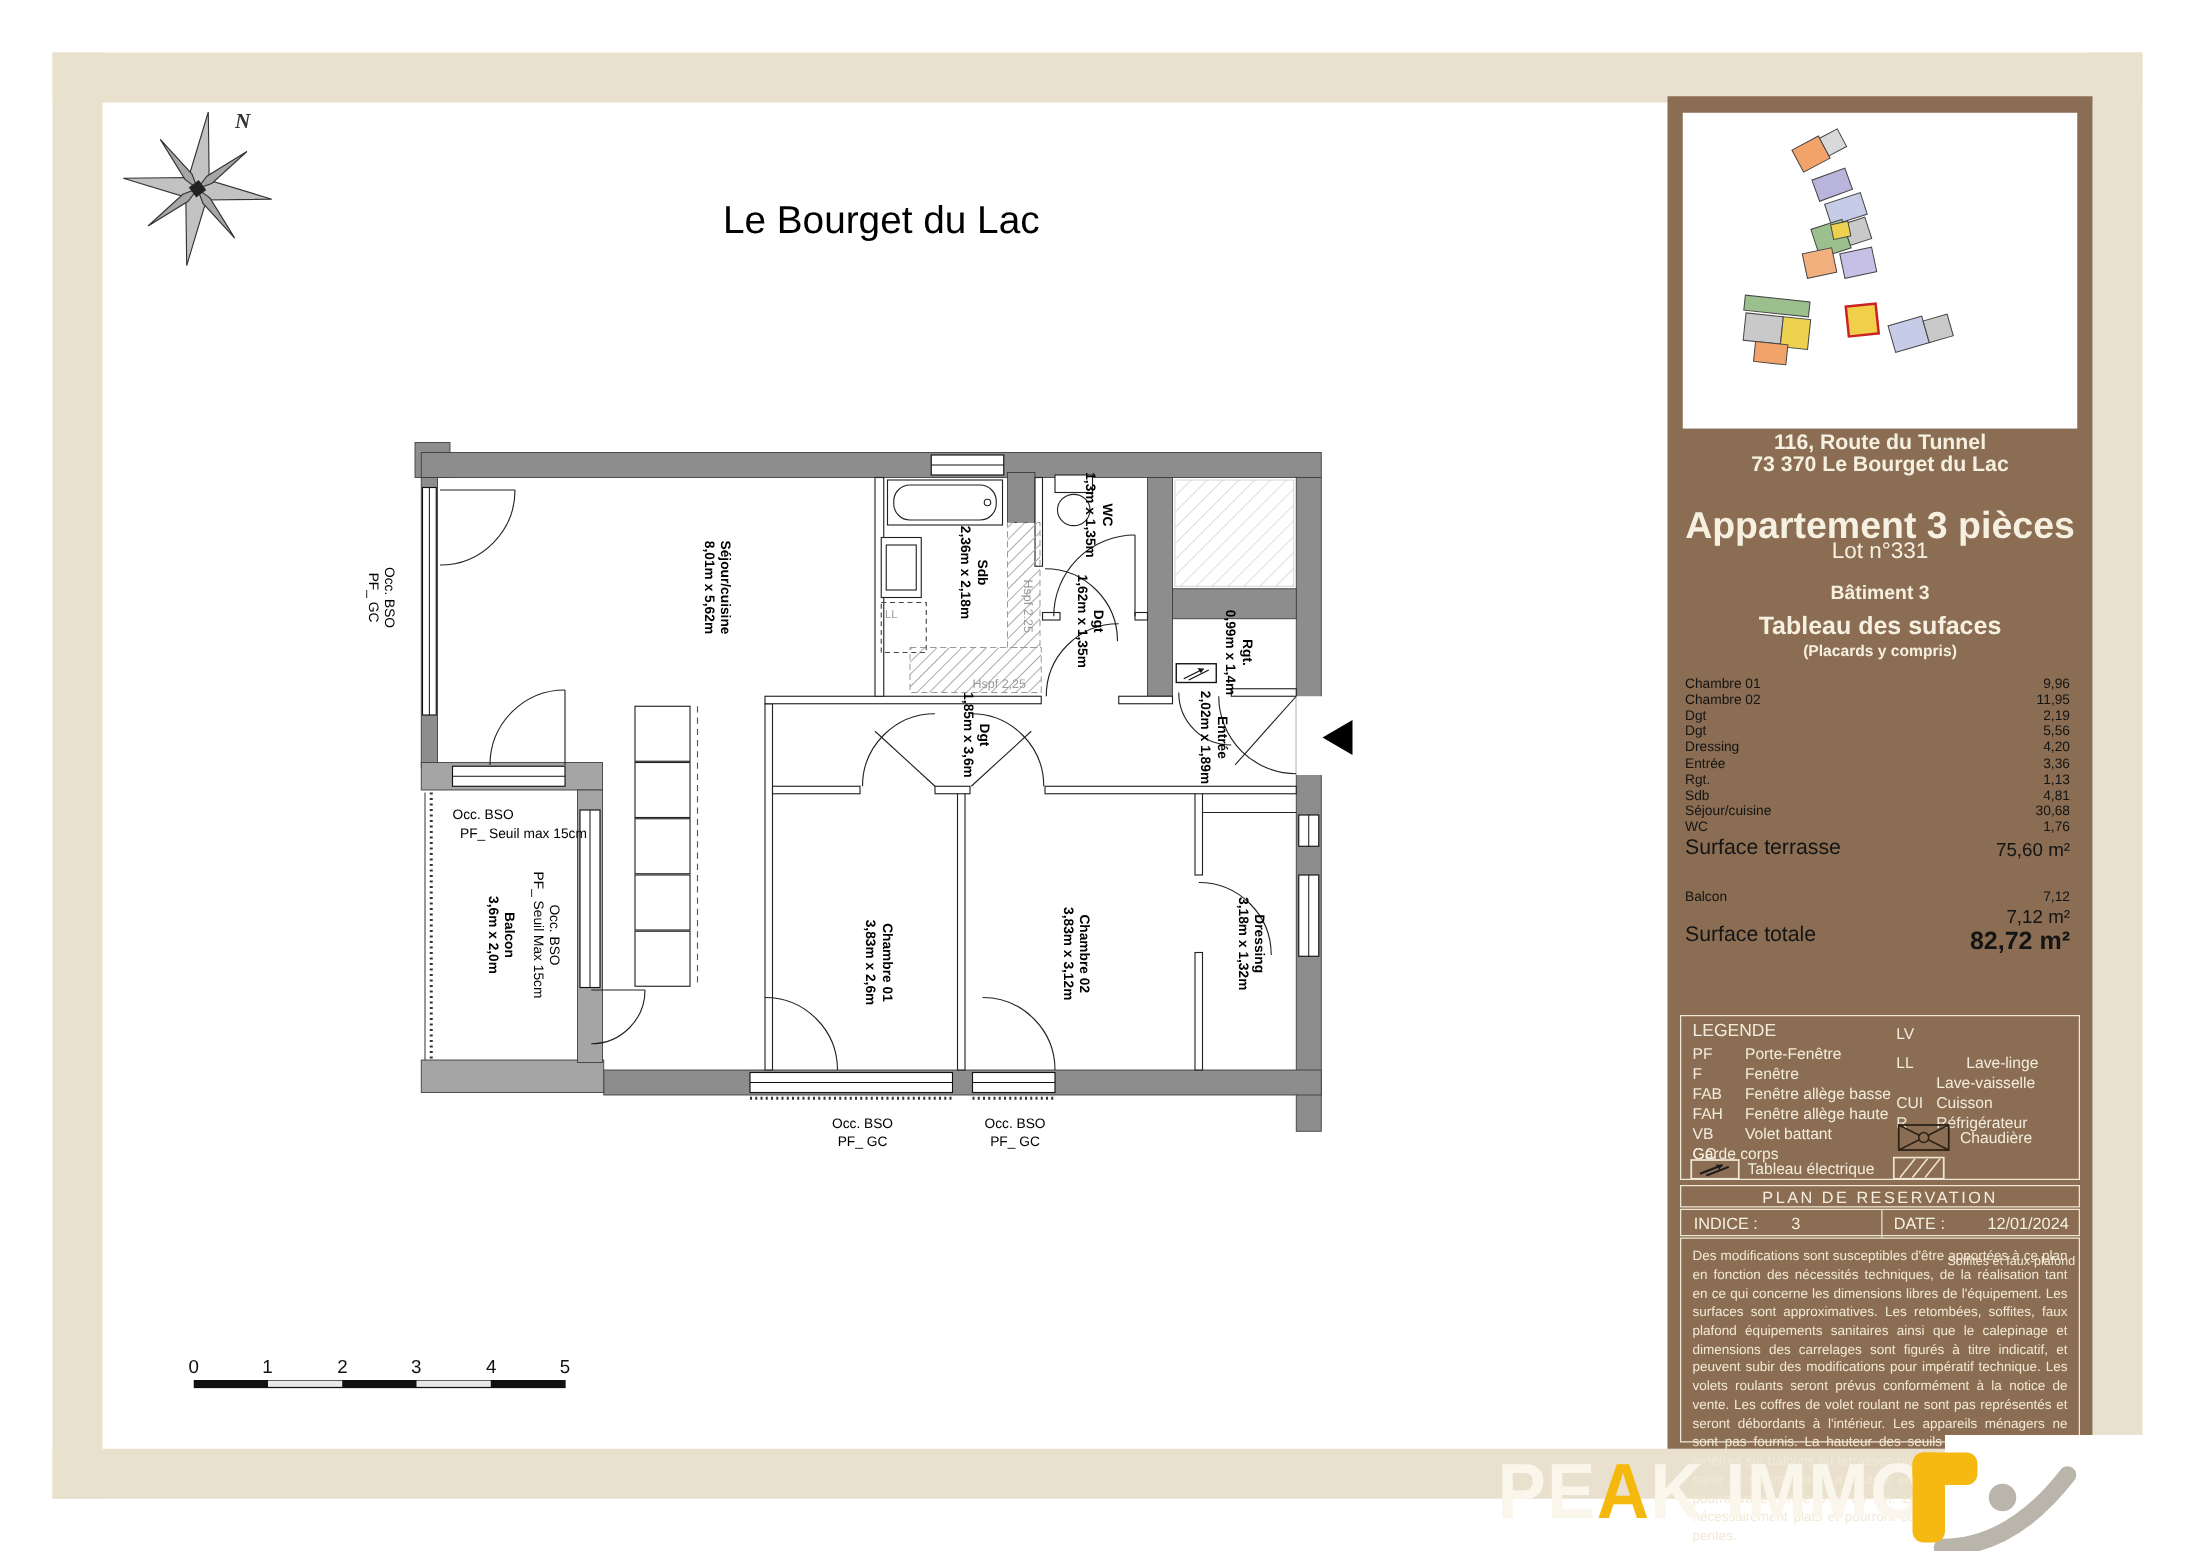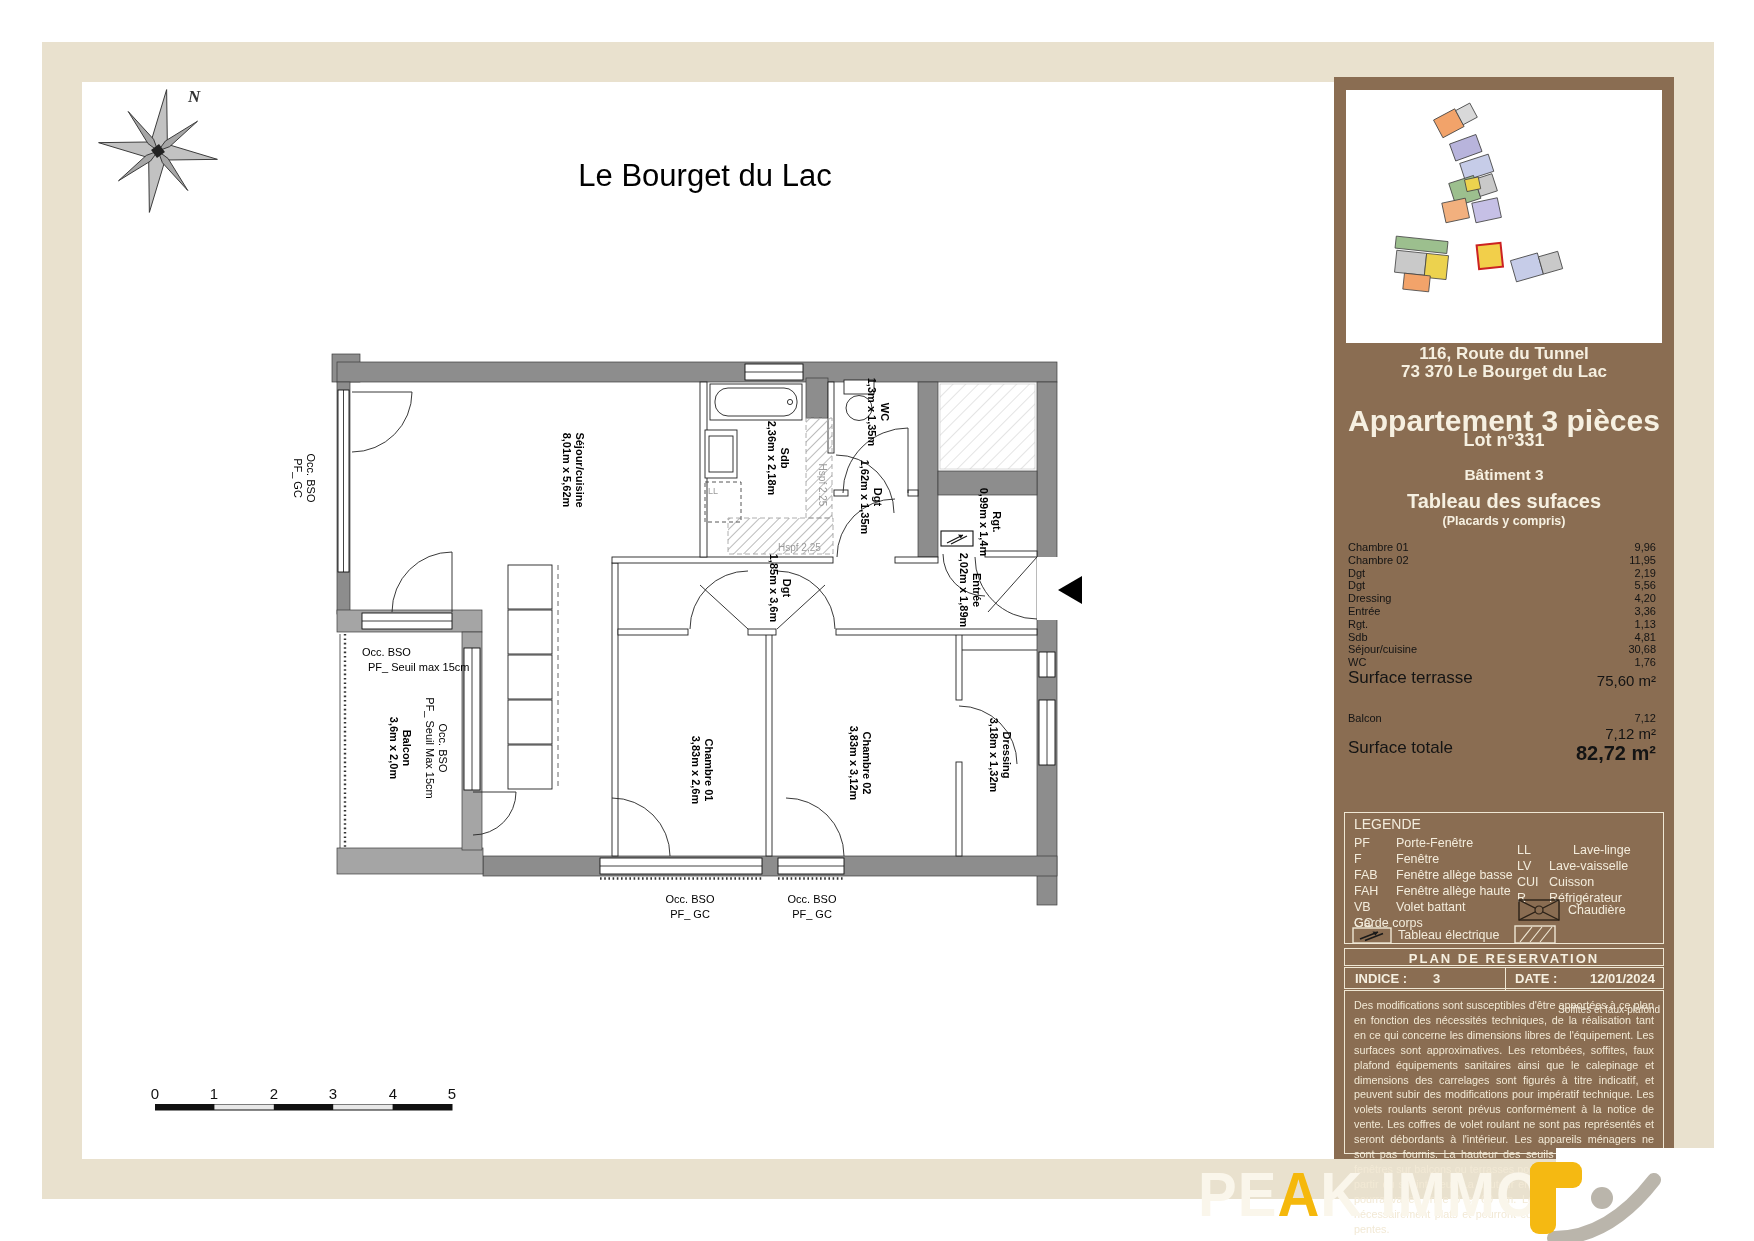--- a/index.html
+++ b/index.html
@@ -3,21 +3,21 @@
 <meta charset="utf-8">
 <style>
   html,body{margin:0;padding:0;background:#fff;}
   body{width:1754px;height:1241px;position:relative;overflow:hidden;
        font-family:"Liberation Sans",sans-serif;color:#111;}
   .abs{position:absolute;}
   
   .frame{background:#e9e1ce;}
   
   .panel{background:#8a6d52;}
-  .cream{color:#f6f0e1;font-weight:bold;}
+  .cream{color:#f6f0e1;}
   .ctr{text-align:center;}
   .b{font-weight:bold;}
   .box{border:1.5px solid #efe7d4;box-sizing:border-box;}
   .srow{display:flex;justify-content:space-between;font-size:11px;height:12.8px;line-height:12.8px;color:#141414;}
   
   .vl{position:absolute;transform:translate(-50%,-50%) rotate(90deg);text-align:center;
       white-space:nowrap;font-weight:bold;font-size:11px;line-height:13px;color:#000;}
   .vlr{position:absolute;transform:translate(-50%,-50%) rotate(90deg);text-align:center;
       white-space:nowrap;font-weight:normal;font-size:11px;line-height:13px;color:#000;}
   .hl{position:absolute;white-space:nowrap;font-size:11px;line-height:15px;color:#000;}
@@ -390,21 +390,21 @@
 <div class="legrow" style="left:1396px;top:868px;">Fenêtre allège basse</div>
 <div class="legrow" style="left:1354px;top:884px;"><span>FAH</span></div>
 <div class="legrow" style="left:1396px;top:884px;">Fenêtre allège haute</div>
 <div class="legrow" style="left:1354px;top:900px;"><span>VB</span></div>
 <div class="legrow" style="left:1396px;top:900px;">Volet battant</div>
 <div class="legrow" style="left:1354px;top:916px;"><span>GC</span></div>
 <div class="legrow" style="left:1354px;top:916px;">Garde corps</div>
 
 <div class="legrow" style="left:1517px;top:843px;"><span>LL</span></div>
 <div class="legrow" style="left:1549px;top:843px;margin-left:24px;">Lave-linge</div>
-<div class="legrow" style="left:1517px;top:859px;text-align:right;"><span>LV</span></div>
+<div class="legrow" style="left:1517px;top:820px;text-align:right;"><span>LV</span></div>
 <div class="legrow" style="left:1549px;top:859px;">Lave-vaisselle</div>
 <div class="legrow" style="left:1517px;top:875px;"><span>CUI</span></div>
 <div class="legrow" style="left:1549px;top:875px;">Cuisson</div>
 <div class="legrow" style="left:1517px;top:891px;"><span>R</span></div>
 <div class="legrow" style="left:1549px;top:891px;">Réfrigérateur</div>
 
 <svg class="abs" style="left:1518px;top:899px;" width="42" height="22" viewBox="0 0 42 22">
   <rect x="1" y="1" width="40" height="20" fill="none" stroke="#2b2117" stroke-width="1.4"></rect>
   <line x1="1" y1="1" x2="41" y2="21" stroke="#2b2117" stroke-width="1.2"></line>
   <line x1="1" y1="21" x2="41" y2="1" stroke="#2b2117" stroke-width="1.2"></line>

